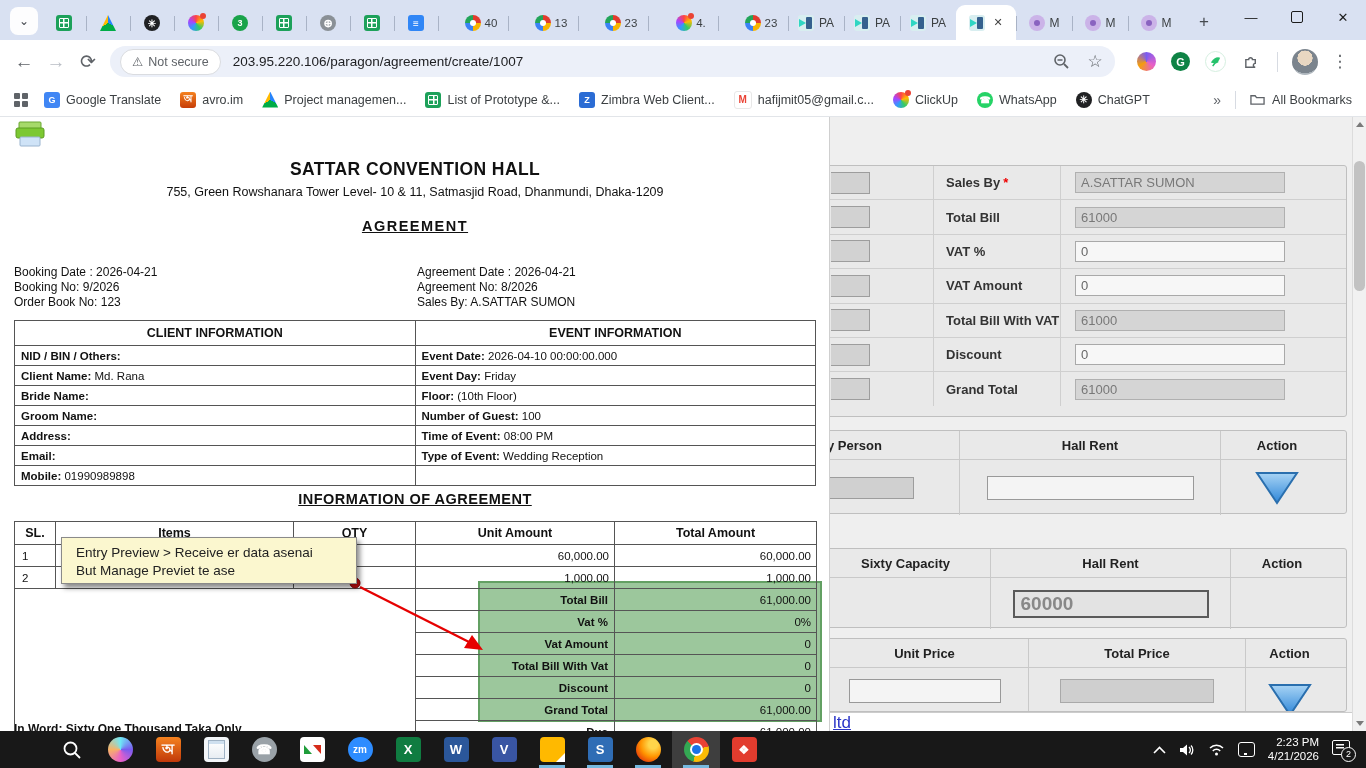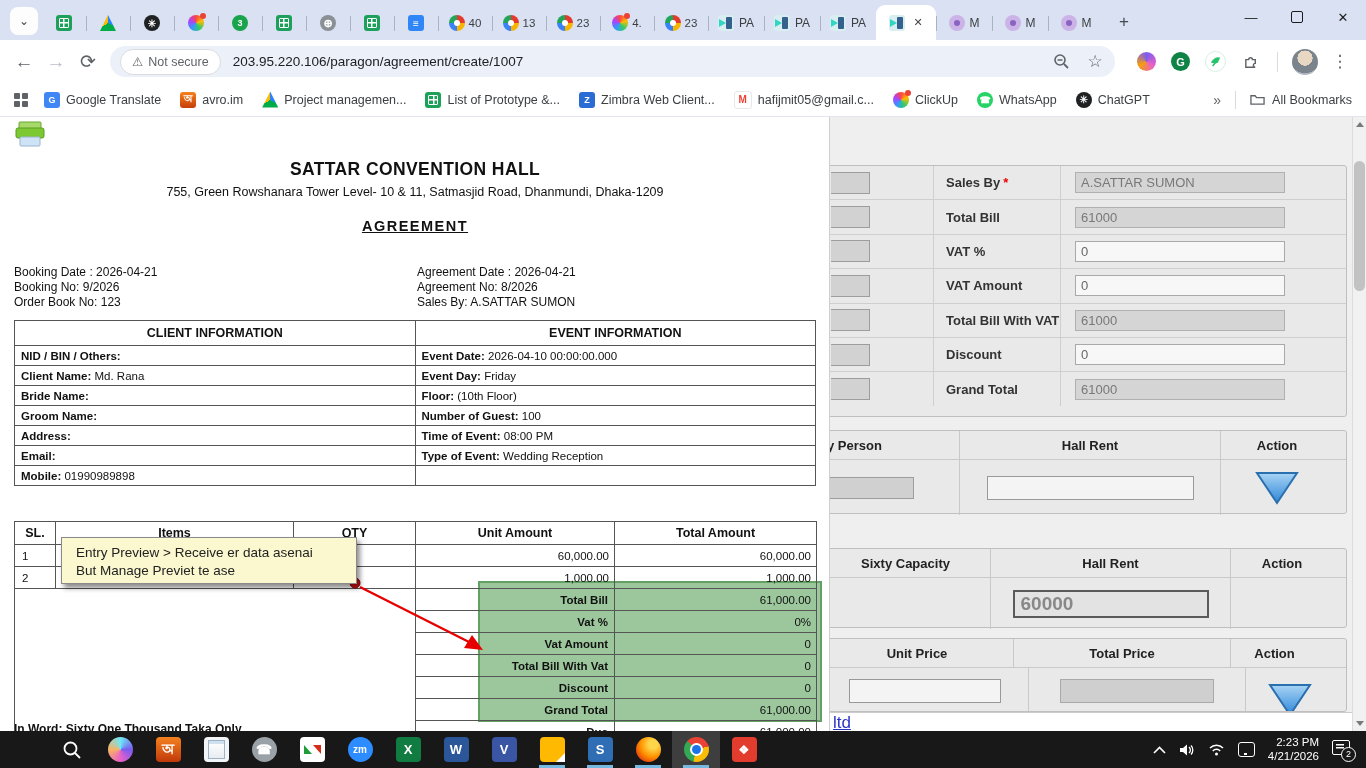--- a/index.html
+++ b/index.html
@@ -6,21 +6,21 @@
   body{width:1366px;height:768px;overflow:hidden;position:relative;background:#fff;
        font-family:"Liberation Sans",sans-serif;-webkit-font-smoothing:antialiased;}
 
   
   .tabstrip{position:absolute;top:0;left:0;width:1366px;height:40px;background:#d9e1f2;
             display:flex;align-items:flex-end;}
   .tab-search{width:28px;height:28px;margin:0 4px 5px 10px;background:#fdfdfe;border-radius:8px;
               display:flex;align-items:center;justify-content:center;color:#45494f;font-size:12px;flex:none;cursor:pointer;}
   .mtab{height:34px;display:flex;align-items:center;justify-content:center;gap:4px;flex:none;position:relative;}
   .mtab{width:44px;}
-  .mtab.num{width:54px;font-size:11.5px;color:#3c4043;}
+  .mtab.num{width:54px;font-size:11.5px;color:#3c4043;padding-left:16px;}
   .ltab{width:56px;height:34px;display:flex;align-items:center;justify-content:center;gap:5px;
         font-size:12px;color:#3c4043;flex:none;}
   .mtab+.mtab::before,.ltab::before{content:"";position:absolute;left:0;top:10px;height:15px;width:1px;background:#a9b3c6;}
   .ltab{position:relative;}
   .tab-active{width:60px;height:35px;background:#fff;border-radius:9px 9px 0 0;display:flex;
               align-items:center;justify-content:center;gap:8px;flex:none;}
   .tab-close{font-size:11px;color:#444;cursor:pointer;line-height:1;}
   .newtab{width:28px;height:28px;margin:0 0 4px 6px;display:flex;align-items:center;justify-content:center;
           font-size:17px;color:#45494f;flex:none;cursor:pointer;}
   .wincontrols{margin-left:auto;display:flex;align-self:flex-start;}
@@ -514,21 +514,21 @@
         <div class="cbr" style="width:170px"></div>
         <div class="cbr" style="width:240px">
             <input class="focusinp" readonly="" value="60000" style="">
           </div>
         <div style="width:102px"></div>
       </div>
     </div>
 
     <div class="pbox boxD">
       <div class="pthead">
-        <span class="cbr" style="width:193px">Unit Price</span>
+        <span class="cbr" style="width:208px">Unit Price</span>
         <span class="cbr" style="width:217px">Total Price</span>
         <span style="width:87px">Action</span>
       </div>
       <div class="ptbody">
         <div class="cbr" style="width:208px">
             <span class="winp" style="width:150px"></span>
           </div>
         <div class="cbr" style="width:217px">
             <span class="ginp" style="width:152px"></span>
           </div>
@@ -604,20 +604,21 @@
             <td><b>Email:</b> <span></span></td>
             <td><b>Type of Event:</b> <span>Wedding Reception</span></td>
           </tr>
       <tr>
             <td><b>Mobile:</b> <span>01990989898</span></td>
             <td><b></b> <span></span></td>
           </tr>
     </tbody>
       </table>
 
+    <div class="doc-agree" style="top:374px;letter-spacing:.5px">INFORMATION OF AGREEMENT</div>
 
     <div class="greenbox"></div>
 
     <table class="dt itable">
       <colgroup>
           <col style="width:41px">
           <col style="width:238px">
           <col style="width:122px">
           <col style="width:199px">
           <col style="width:202px">

